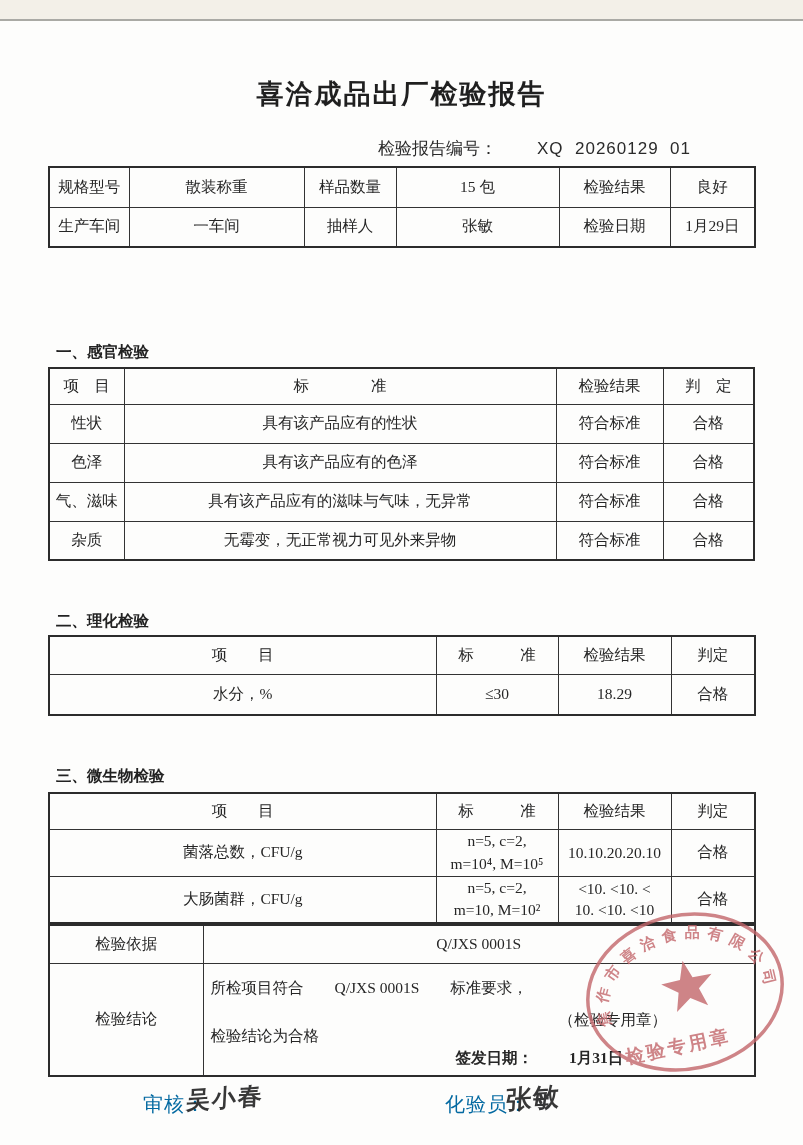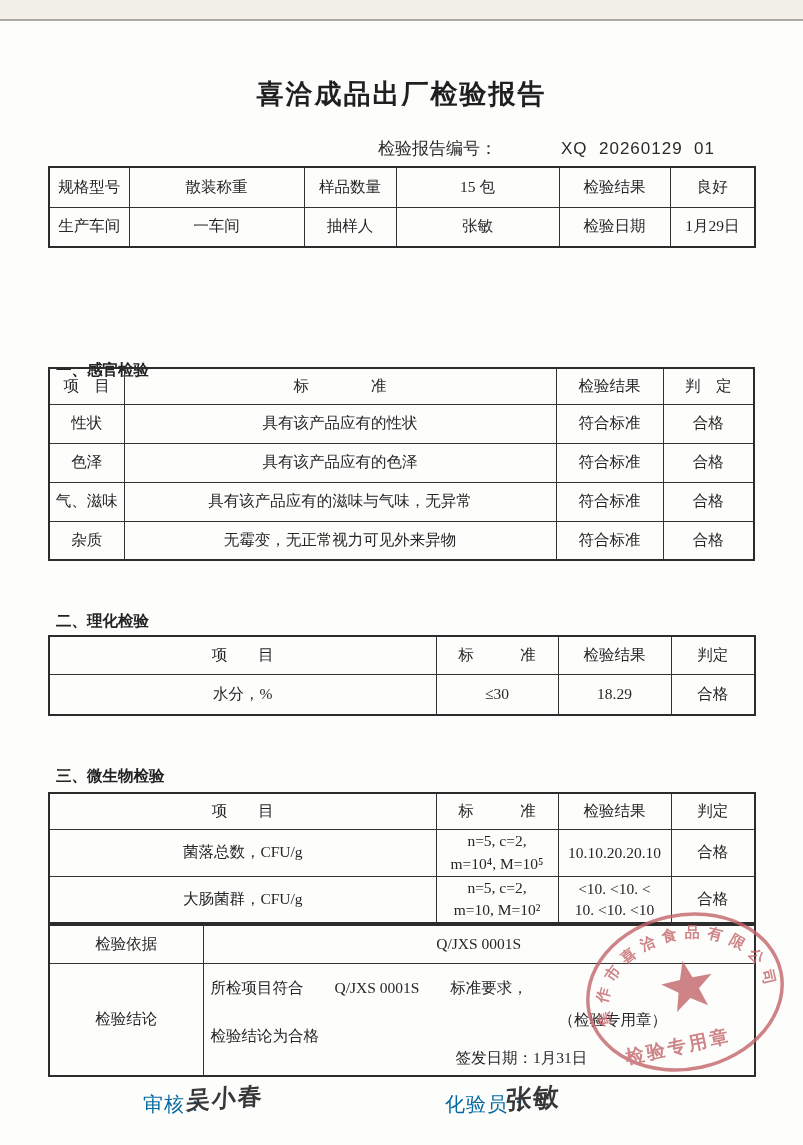--- a/index.html
+++ b/index.html
@@ -11,21 +11,21 @@
   .scan-line{position:absolute;left:0;top:19px;width:803px;height:2px;background:#8d8d88;opacity:.75;}
   .title{
     position:absolute;left:0;top:76px;width:803px;text-align:center;
     font-family:"Liberation Sans","DejaVu Sans",sans-serif;font-weight:bold;
     font-size:27px;letter-spacing:2px;color:#1f1f1f;
   }
   .report-no{
     position:absolute;left:378px;top:137px;display:flex;align-items:baseline;
     font-family:"Liberation Sans","DejaVu Sans",sans-serif;font-size:17px;color:#2a2a2a;
   }
-  .report-no .val{margin-left:64px;white-space:pre;letter-spacing:1px;}
+  .report-no .val{margin-left:40px;white-space:pre;letter-spacing:1px;}
   .sec-heading{
     position:absolute;left:56px;
     font-family:"Liberation Sans","DejaVu Sans",sans-serif;font-weight:bold;
     font-size:15.5px;color:#222;
   }
   table.doc{
     position:absolute;left:48px;border-collapse:collapse;table-layout:fixed;
     border:2.2px solid #2c2c2c;
   }
   table.doc td{
@@ -39,21 +39,21 @@
   .c80{width:80px}.c175{width:175px}.c92{width:92px}.c163{width:163px}.c111{width:111px}.c85{width:85px}
   .c75{width:75px}.c432{width:432px}.c107{width:107px}.c91{width:91px}
   .c387{width:387px}.c122{width:122px}.c113{width:113px}.c84{width:84px}
   .c154{width:154px}.c552{width:552px}
   
   .h40{height:40px}.h36{height:36px}.h39{height:39px}.h38{height:38px}
   .h41{height:41px}.h47{height:47px}.h113{height:113px}
   .concl-cell{position:relative;text-align:left;}
   .concl-cell .abs{position:absolute;white-space:pre;}
   .issue-line{display:flex;}
-  .issue-line .val{}
+  .issue-line .val{margin-left:36px;}
   .footer-label{
     position:absolute;top:1091px;font-size:20px;color:#0369a1;letter-spacing:1px;
   }
   .signature{
     position:absolute;font-family:"Liberation Sans","DejaVu Sans",sans-serif;
     font-weight:bold;color:#1c1c1c;transform:rotate(-4deg) skewX(-7deg);opacity:.88;
   }
   .sig-review{left:186px;top:1082px;font-size:24px;letter-spacing:2px;}
   .sig-tester{left:506px;top:1081px;font-size:26px;letter-spacing:1px;}
   .stamp{position:absolute;left:553px;top:886px;opacity:.8;pointer-events:none;}
@@ -95,21 +95,21 @@
       <td>生产车间</td>
       <td>一车间</td>
       <td>抽样人</td>
       <td>张敏</td>
       <td>检验日期</td>
       <td>1月29日</td>
     </tr>
   </tbody>
     </table>
 
-  <div class="sec-heading" style="top:342px;margin-top:18px;">一、感官检验</div>
+  <div class="sec-heading" style="top:342px;">一、感官检验</div>
   <table class="doc" style="top:367px;">
     <colgroup>
         <col class="c75">
         <col class="c432">
         <col class="c107">
         <col class="c91">
       </colgroup>
     <tbody>
         <tr class="h36">
       <td>项　目</td>
@@ -216,21 +216,21 @@
         <tr class="h38">
       <td>检验依据</td>
       <td>Q/JXS 0001S</td>
     </tr>
     <tr class="h113">
       <td>检验结论</td>
       <td class="concl-cell">
         <span class="abs" style="left:7px;top:14px;">所检项目符合　　Q/JXS 0001S　　标准要求，</span>
         <span class="abs" style="left:7px;top:46px;margin-top:16px;">检验结论为合格</span>
         <span class="abs" style="left:355px;top:46px;">（检验专用章）</span>
-        <span class="abs issue-line" style="left:252px;top:84px;">
+        <span class="abs issue-line" style="left:252px;top:84px;font-weight:bold;">
           <span>签发日期：</span>
           <span class="val">1月31日</span>
         </span>
       </td>
     </tr>
   </tbody>
     </table>
 
   <span class="footer-label" style="left:143px;">审核：</span>
   <span class="signature sig-review">吴小春</span>

